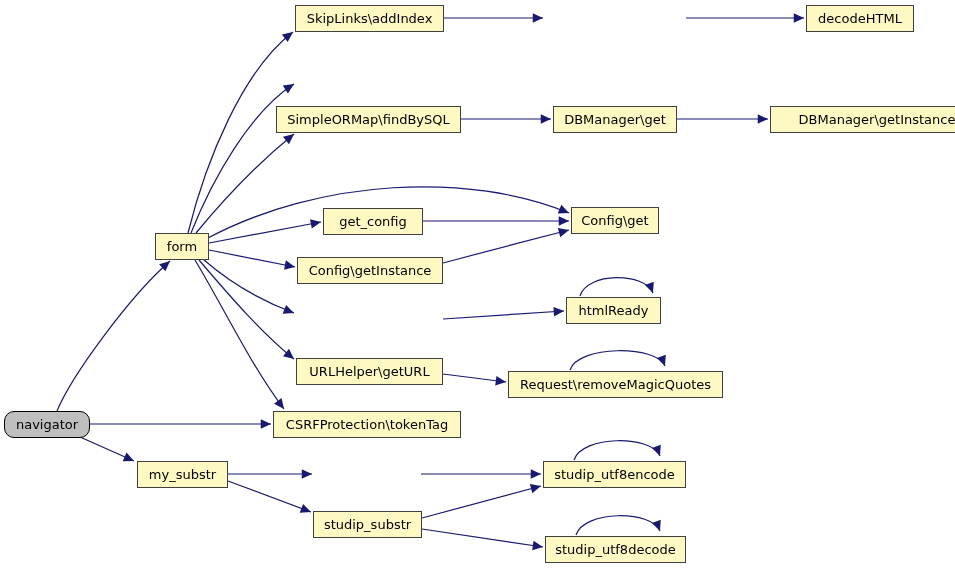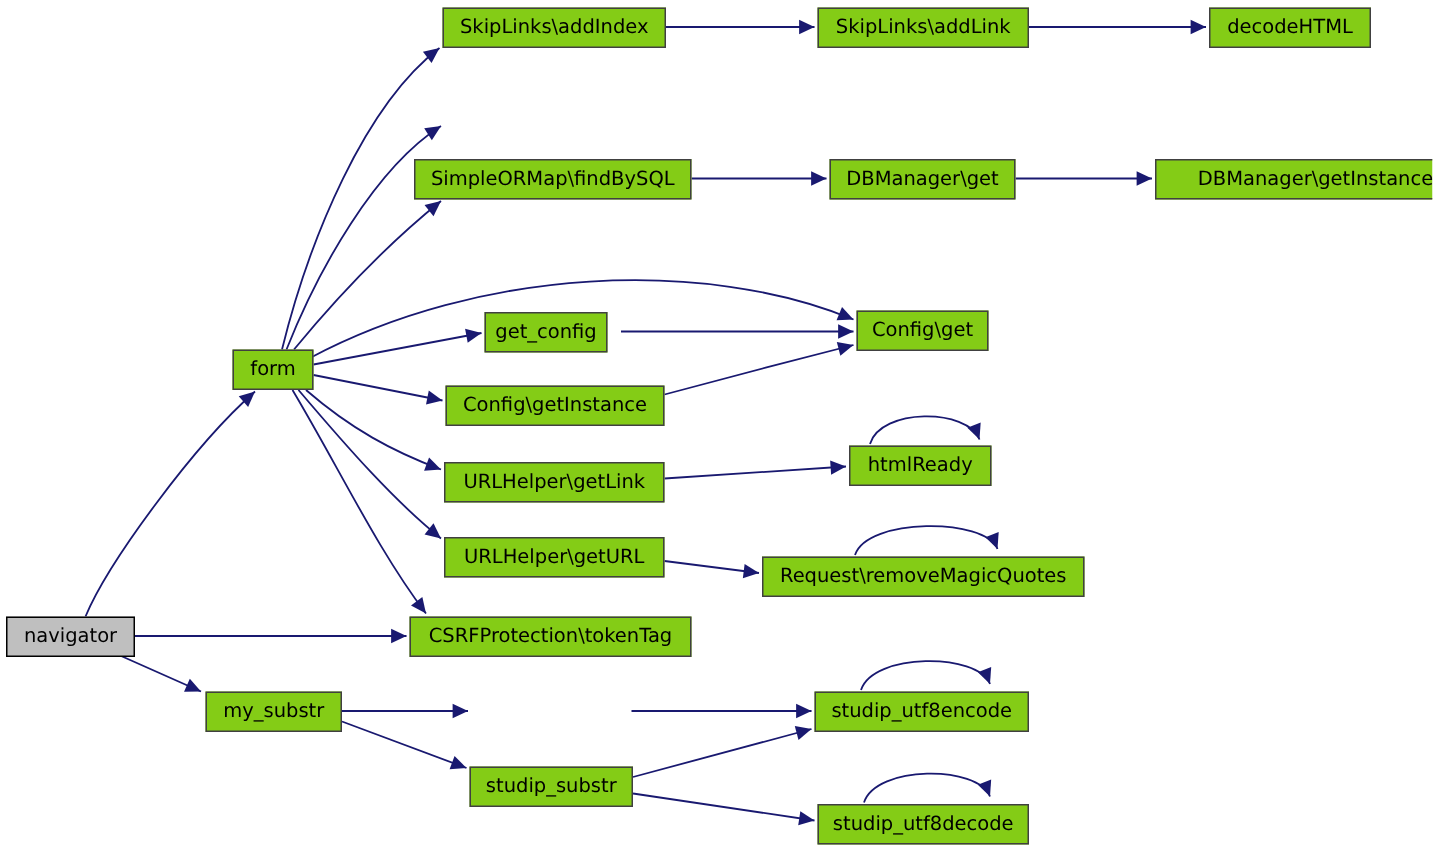--- a/index.html
+++ b/index.html
@@ -15,33 +15,34 @@
     position: absolute;
     left: 0; top: 0;
     width: 955px; height: 568px;
     pointer-events: none;
   }
   .node {
     position: absolute;
     height: 27px;
     box-sizing: border-box;
     border: 1px solid #404040;
-    background: #84cc16;
+    background: #fef9c3;
     color: #000000;
     display: flex;
     align-items: center;
     justify-content: center;
     font-size: 13px;
     line-height: 1;
     white-space: nowrap;
     cursor: pointer;
   }
   .node.highlight {
     background: #bfbfbf;
     border-color: #000000;
+    border-radius: 10px;
   }
   .node span { white-space: nowrap; }
 </style>
 </head>
 <body>
 
 <div id="stage">
 
   <svg id="edges-layer" width="955" height="568" viewBox="0 0 955 568" xmlns="http://www.w3.org/2000/svg">
     <defs>
@@ -87,56 +88,50 @@
   </div>
 
   <div class="node" style="left:155px;top:233px;width:54px">
     <span>form</span>
   </div>
 
   <div class="node" style="left:295px;top:5px;width:149px">
     <span>SkipLinks\addIndex</span>
   </div>
 
-  <div class="node" style="left:545px;top:5px;width:141px">
-    <span>SkipLinks\addLink</span>
-  </div>
 
   <div class="node" style="left:806px;top:5px;width:108px">
     <span>decodeHTML</span>
   </div>
 
 
   <div class="node" style="left:276px;top:106px;width:185px">
     <span>SimpleORMap\findBySQL</span>
   </div>
 
   <div class="node" style="left:553px;top:106px;width:124px">
     <span>DBManager\get</span>
   </div>
 
   <div class="node" style="left:770px;top:106px;width:214px">
     <span>DBManager\getInstance</span>
   </div>
 
-  <div class="node" style="left:323px;top:208px;width:82px">
+  <div class="node" style="left:323px;top:208px;width:100px">
     <span>get_config</span>
   </div>
 
   <div class="node" style="left:297px;top:257px;width:146px">
     <span>Config\getInstance</span>
   </div>
 
   <div class="node" style="left:571px;top:207px;width:88px">
     <span>Config\get</span>
   </div>
 
-  <div class="node" style="left:296px;top:308px;width:147px">
-    <span>URLHelper\getLink</span>
-  </div>
 
   <div class="node" style="left:566px;top:297px;width:95px">
     <span>htmlReady</span>
   </div>
 
   <div class="node" style="left:296px;top:358px;width:147px">
     <span>URLHelper\getURL</span>
   </div>
 
   <div class="node" style="left:508px;top:371px;width:215px">

